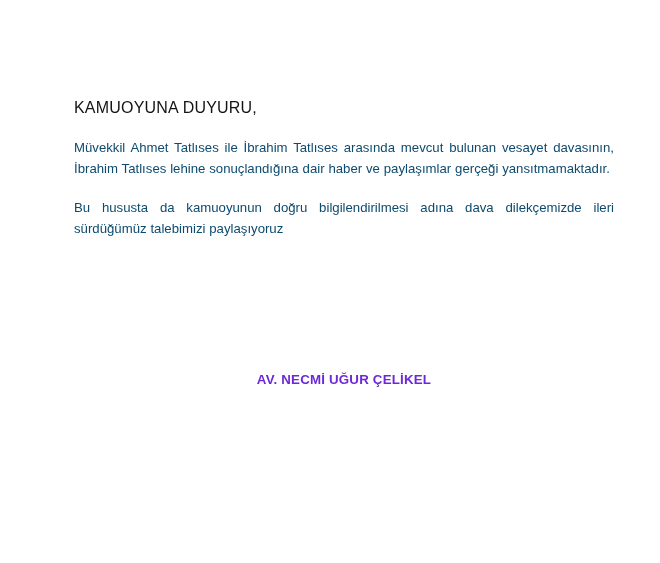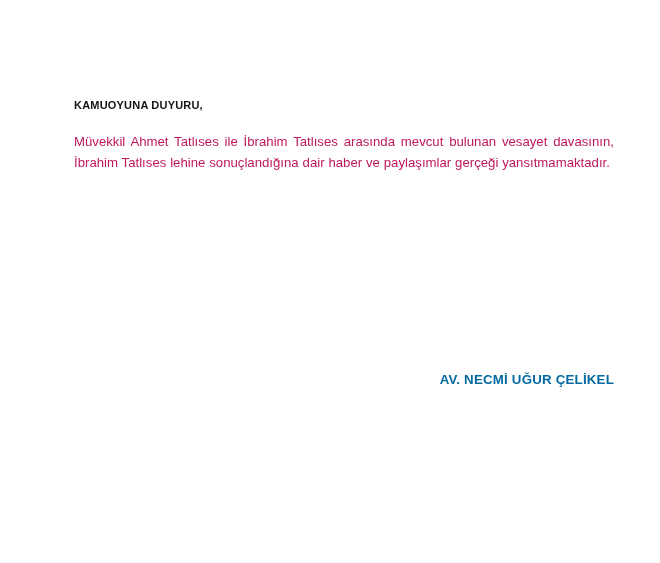--- a/index.html
+++ b/index.html
@@ -20,52 +20,53 @@
     background: #ffffff;
     box-sizing: border-box;
   }
   .doc-body {
     position: absolute;
     left: 74px;
     top: 99px;
     width: 540px;
   }
   .doc-title {
-    font-size: 11px;
-    font-weight: bold;
+    font-size: 16px;
+    font-weight: normal;
     color: #141414;
     letter-spacing: 0.2px;
     margin: 0 0 20px 0;
   }
   .doc-para {
     font-size: 13.2px;
     line-height: 1.62;
-    color: #be185d;
+    color: #0c4a6e;
     margin: 0 0 17px 0;
     text-align: justify;
     text-justify: inter-word;
     word-spacing: 0.2px;
   }
   .doc-para:last-of-type {
     margin-bottom: 0;
   }
   .signature {
     position: absolute;
     left: 74px;
     top: 372px;
     width: 540px;
-    text-align: right;
+    text-align: center;
     font-size: 13.3px;
     font-weight: bold;
-    color: #0369a1;
+    color: #6d28d9;
     letter-spacing: 0.2px;
   }
 </style>
 </head>
 <body>
 
 <div class="page">
   <div class="doc-body">
     <h1 class="doc-title">KAMUOYUNA DUYURU,</h1>
     <p class="doc-para">Müvekkil Ahmet Tatlıses ile İbrahim Tatlıses arasında mevcut bulunan vesayet davasının, İbrahim Tatlıses lehine sonuçlandığına dair haber ve paylaşımlar gerçeği yansıtmamaktadır.</p>
+    <p class="doc-para">Bu hususta da kamuoyunun doğru bilgilendirilmesi adına dava dilekçemizde ileri sürdüğümüz talebimizi paylaşıyoruz</p>
   </div>
   <div class="signature">AV. NECMİ UĞUR ÇELİKEL</div>
 </div>
 
 </body></html>

